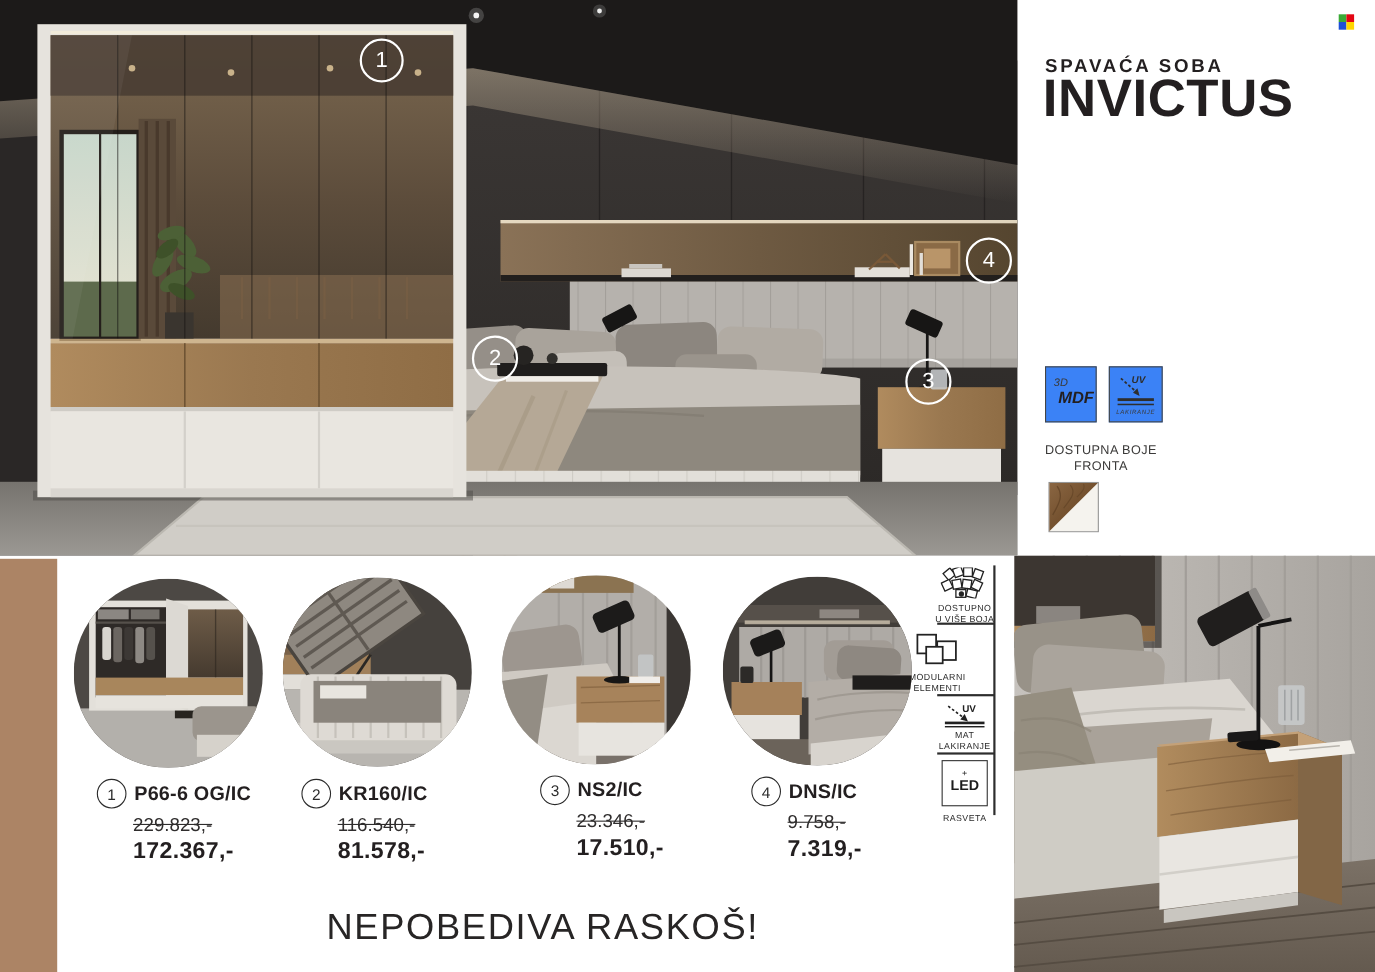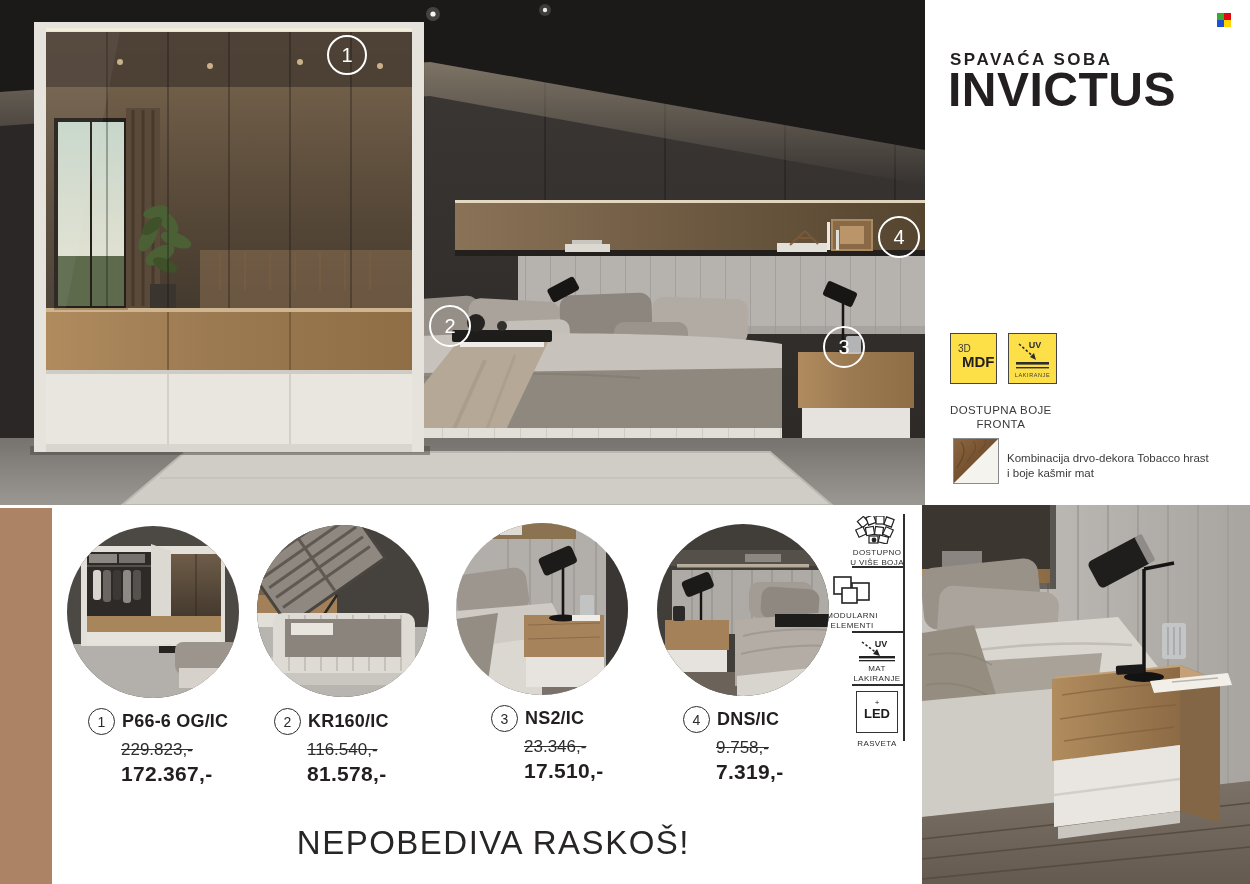--- a/index.html
+++ b/index.html
@@ -9,21 +9,21 @@
   
   .hero{left:0;top:0;width:925px;height:505px;}
   .hero svg{display:block;}
   .marker{position:absolute;border:2px solid #fff;border-radius:50%;color:#fff;
           display:flex;align-items:center;justify-content:center;font-size:20px;font-weight:400;}
   
   .logo{left:1217px;top:13px;width:14px;height:14px;display:grid;grid-template-columns:7px 7px;grid-template-rows:7px 7px;}
   .category{left:950px;top:50px;font-size:17px;font-weight:700;letter-spacing:2.5px;}
   .title{left:948px;top:62px;font-size:48px;font-weight:800;letter-spacing:0.5px;}
   .desc{left:950px;top:170px;width:258px;font-size:17px;line-height:23.5px;color:#2b2a29;}
-  .badge{border:1.5px solid #454545;background:#fde047;}
+  .badge{border:1.5px solid #454545;background:#3b82f6;font-style:italic;}
   .badge-mdf{left:950px;top:333px;width:45px;height:49px;}
   .badge-mdf .b-top{position:absolute;left:7px;top:9px;font-size:10px;color:#3a3a3a;}
   .badge-mdf .b-label{position:absolute;left:11px;top:19px;font-size:15px;font-weight:800;}
   .badge-uv{left:1008px;top:333px;width:47px;height:49px;}
   .badge-uv .b-sub{position:absolute;left:0;right:0;bottom:5px;text-align:center;font-size:5.5px;letter-spacing:0.6px;color:#3a3a3a;}
   .fronts-h{left:950px;top:403px;font-size:11.5px;line-height:14px;letter-spacing:0.4px;color:#3b3a39;text-align:center;}
   .swatch{left:953px;top:438px;width:46px;height:46px;}
   .swatch-cap{left:1007px;top:451px;width:205px;font-size:11.5px;line-height:15px;color:#3b3a39;}
   
   .feat{width:62px;text-align:center;}
@@ -282,21 +282,20 @@
             <stop offset="1" stop-color="#8d6a45"></stop>
           </linearGradient>
         </defs>
       <rect x="0.5" y="0.5" width="45" height="45" fill="#f5f3ee" stroke="#8a8a8a" stroke-width="1"></rect>
       <polygon points="1,1 45,1 1,45" fill="url(#sw-wood)"></polygon>
       <path d="M8,4 C14,12 10,20 4,30" stroke="#5e4023" stroke-width="1.2" fill="none" opacity="0.7"></path>
       <path d="M20,3 C26,10 20,16 14,24" stroke="#5e4023" stroke-width="1" fill="none" opacity="0.6"></path>
       <path d="M32,2 C34,6 30,10 26,14" stroke="#5e4023" stroke-width="1" fill="none" opacity="0.5"></path>
     </svg>
   </div>
-  <div class="abs swatch-cap">Kombinacija drvo-dekora Tobacco hrast i boje kašmir mat</div>
 
   <div class="abs vrule"></div>
   <div class="abs hrule" style="top:566px"></div>
   <div class="abs hrule" style="top:631px"></div>
   <div class="abs hrule" style="top:684px"></div>
 
   <div class="abs feat" style="left:846px;top:516px">
     <svg width="44" height="28" viewBox="0 0 44 28" style="margin:0 auto;display:block">
       <g stroke="#222" stroke-width="1.2" fill="#fff">
         <rect x="4" y="2" width="8" height="8" transform="rotate(-40 8 6)"></rect>

